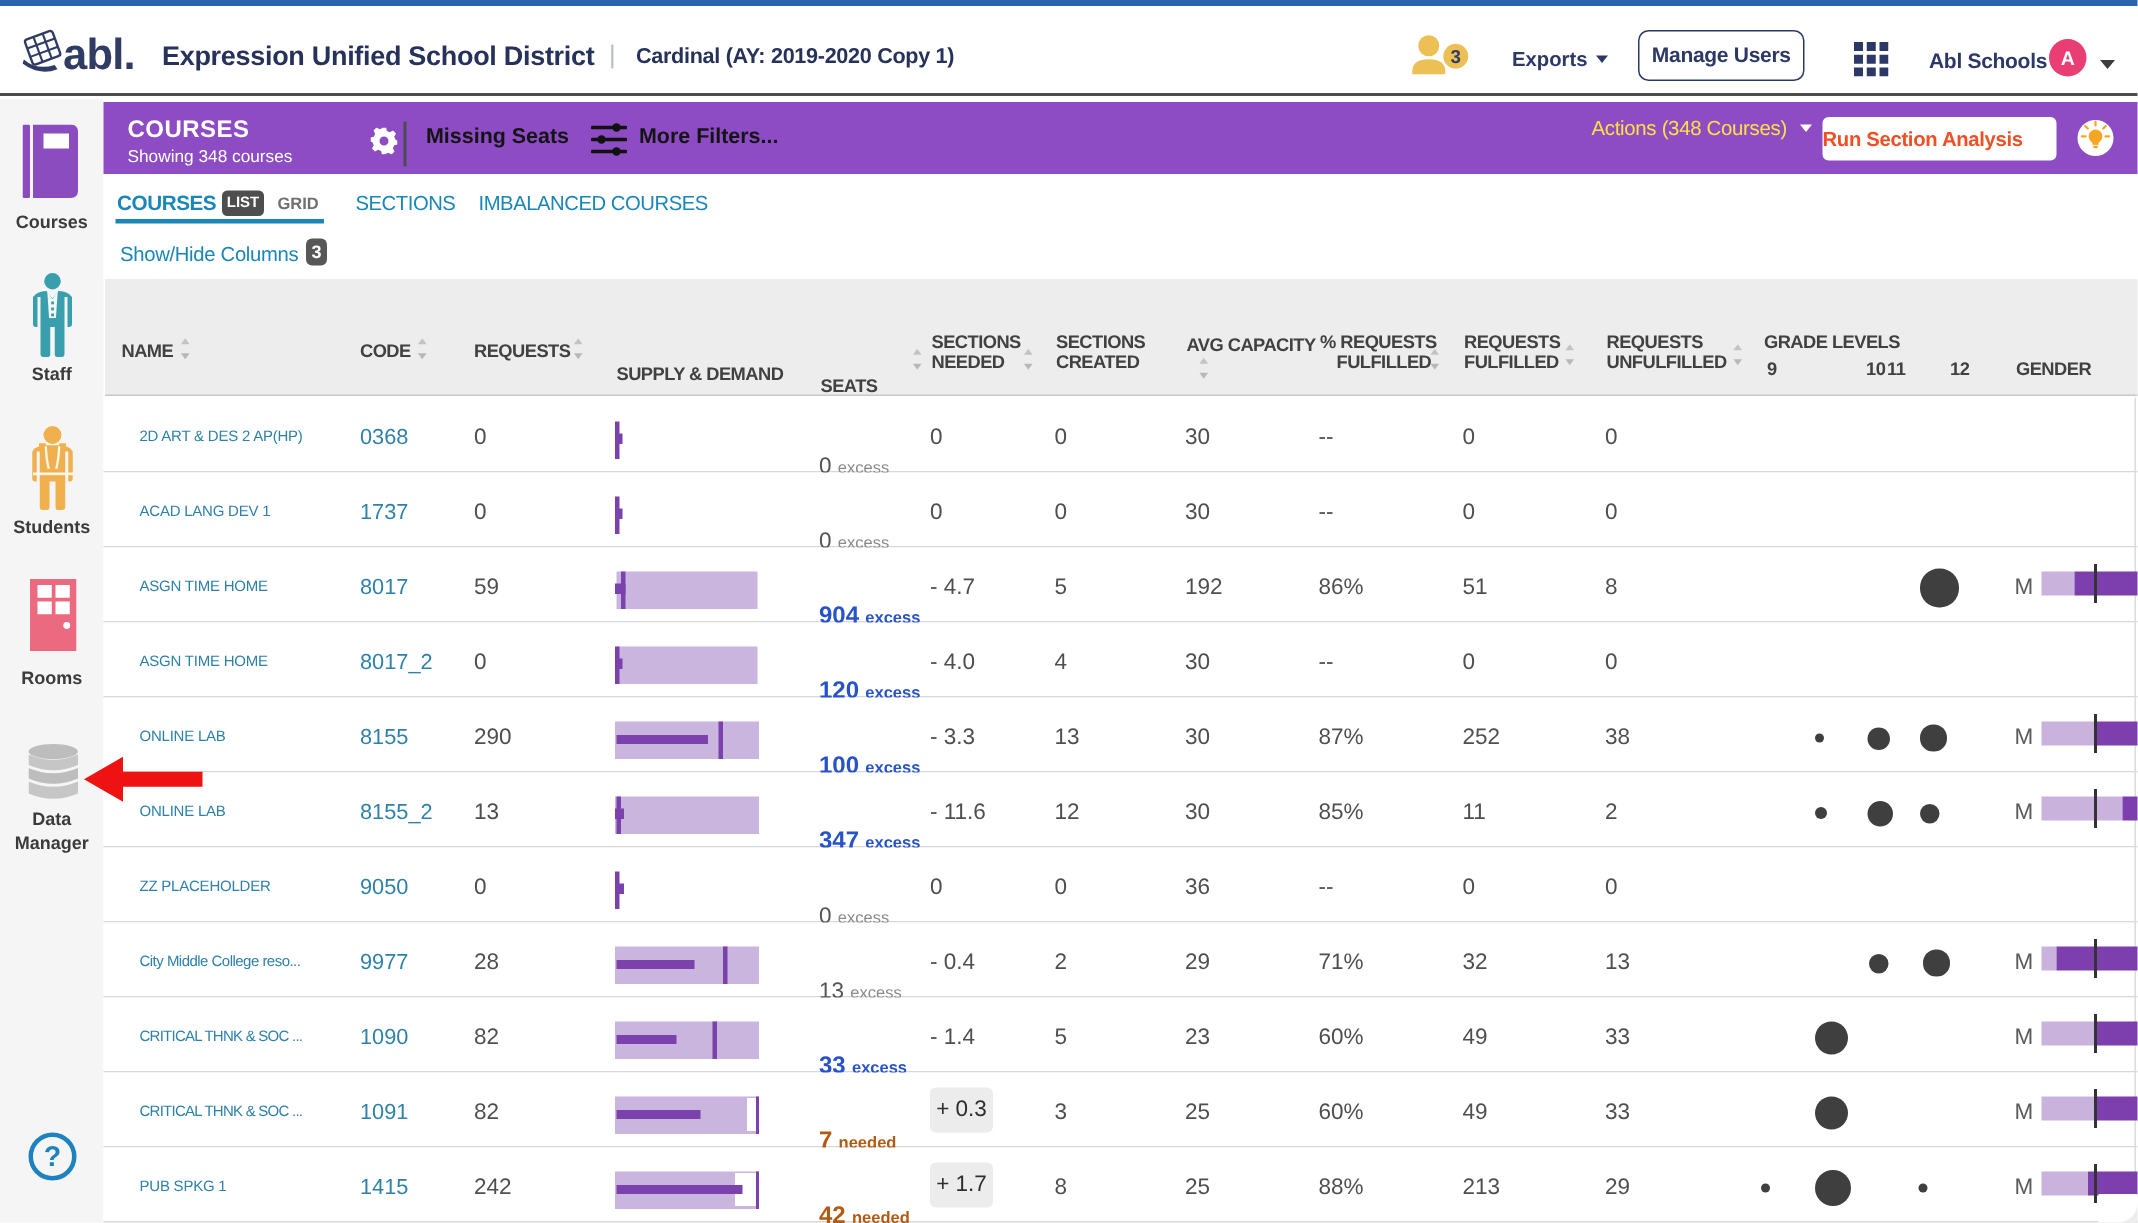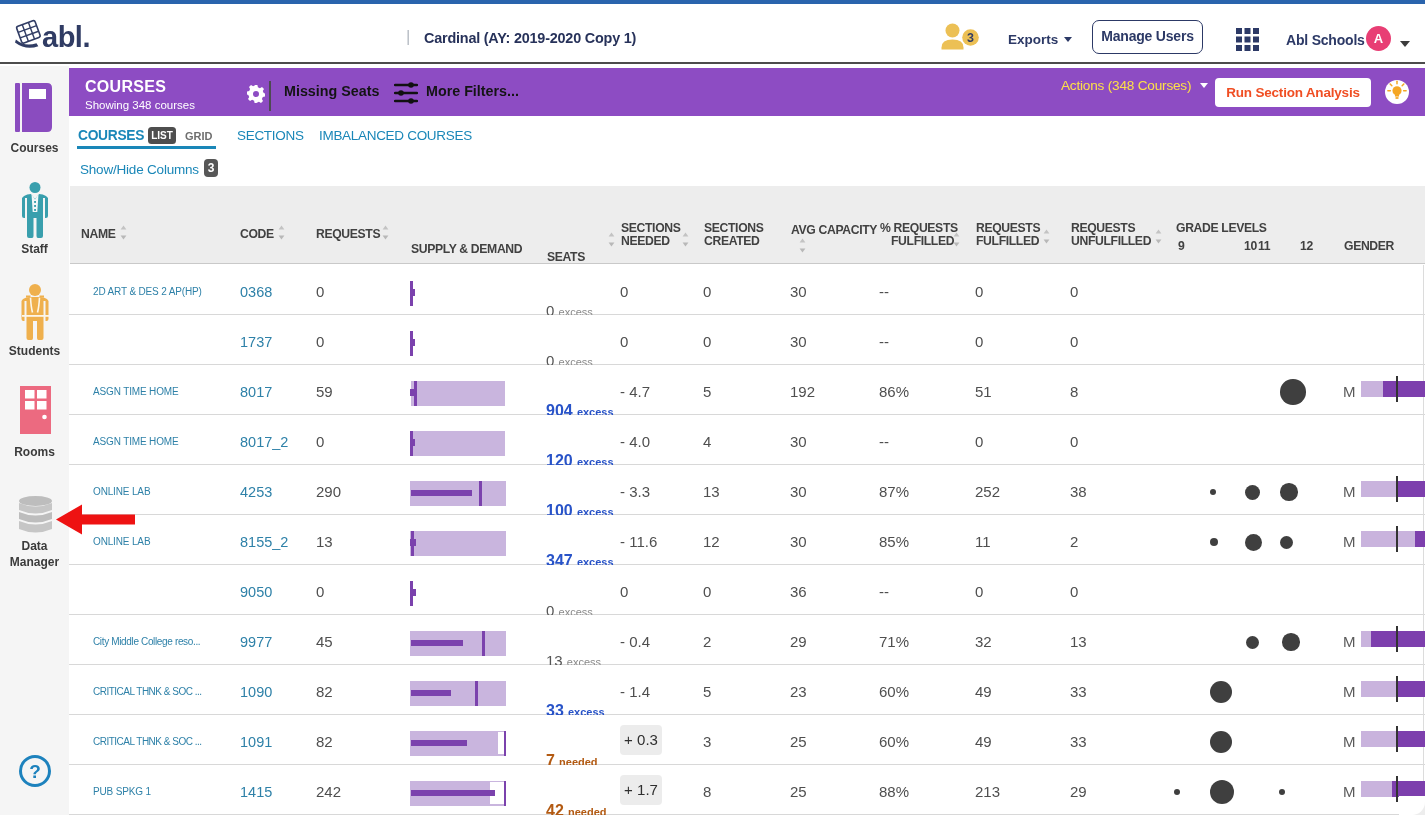--- a/index.html
+++ b/index.html
@@ -31,21 +31,21 @@
   
   #toolbar { position:absolute; left:69px; top:68px; width:1356px; height:48px; background:#8d4cc3; }
   #tbtitle { position:absolute; left:16px; top:10px; color:#fff; font-size:16px; font-weight:600; letter-spacing:0.3px;}
   #tbsub { position:absolute; left:16px; top:31px; color:#fff; font-size:11.5px; }
   #tbdivider { position:absolute; left:200px; top:13px; width:1.5px; height:30px; background:#4d4a52; }
   #missingseats { position:absolute; left:215px; top:14.5px; color:#141414; font-size:14.3px; font-weight:700; }
   #morefilters { position:absolute; left:357px; top:14.5px; color:#141414; font-size:14.3px; font-weight:700; }
   #actions { position:absolute; left:992px; top:10px; color:#fde047; font-size:13.6px; font-weight:400; letter-spacing:-0.2px; }
   #actions .caret { border-top-color:#fff; margin-left:5px; }
   #runbtn { position:absolute; left:1146px; top:9.5px; width:156px; height:29px; background:#fff;
-    border-radius:4px; color:#f04e23; font-size:13.5px; font-weight:700; text-align:center; line-height:29px; letter-spacing:-0.2px; }
+    border-radius:4px; color:#f04e23; font-size:13.5px; font-weight:700; text-align:left; line-height:29px; letter-spacing:-0.2px; }
   #bulb { position:absolute; left:1316px; top:12px; width:24px; height:24px; background:#fff; border-radius:50%; }
   
   #tabs { position:absolute; left:69px; top:116px; width:1356px; height:70px; background:#fff; }
   .tabteal { color:#1a87b8; font-size:13.5px; font-weight:400; letter-spacing:-0.3px; }
   #tabcourses { position:absolute; left:9px; top:12px; font-weight:700; font-size:13.8px; letter-spacing:-0.3px; }
   #listbadge { position:absolute; left:79px; top:11px; width:28px; height:17px; background:#4e4e4e;
     border-radius:3.5px; color:#fff; font-size:10px; font-weight:700; text-align:center; line-height:17px; }
   #gridlbl { position:absolute; left:116px; top:14px; color:#6f6f6f; font-size:11px; font-weight:700; }
   #tabunderline { position:absolute; left:8px; top:29.5px; width:139px; height:3px; background:#1a87b8; }
   #tabsections { position:absolute; left:168px; top:12px; }
@@ -101,20 +101,21 @@
     <g transform="rotate(-20 15 14)">
       <rect x="4" y="4" width="21" height="19" rx="2" fill="#fff" stroke="#303c64" stroke-width="1.7"></rect>
       <line x1="11" y1="4" x2="11" y2="23" stroke="#303c64" stroke-width="1.5"></line>
       <line x1="18" y1="4" x2="18" y2="23" stroke="#303c64" stroke-width="1.5"></line>
       <line x1="4" y1="10.3" x2="25" y2="10.3" stroke="#303c64" stroke-width="1.5"></line>
       <line x1="4" y1="16.6" x2="25" y2="16.6" stroke="#303c64" stroke-width="1.5"></line>
     </g>
     <path d="M1 22 Q10 30 23 26 L25 29 Q12 34 0 25 Z" fill="#303c64"></path>
   </svg>
   <div id="ablword">abl.</div>
+  <div id="distname">Expression Unified School District</div>
   <div id="pipe1">|</div>
   <div id="ayname">Cardinal (AY: 2019-2020 Copy 1)</div>
 
   <svg style="position:absolute; left:939px; top:19px;" width="42" height="28" viewBox="0 0 42 28">
     <circle cx="13.5" cy="7.5" r="7" fill="#ecc055"></circle>
     <path d="M2.5 24.5 Q2.5 16.5 13.5 16.5 Q24.5 16.5 24.5 24.5 L24.5 26.5 L2.5 26.5 Z" fill="#ecc055"></path>
     <circle cx="31.5" cy="14.5" r="8.3" fill="#ecc055"></circle>
     <text x="31.5" y="19" text-anchor="middle" font-size="12.5" font-weight="bold" fill="#303c64" font-family="Liberation Sans">3</text>
   </svg>
   <div id="exports">Exports <span class="caret" style="margin-left:2px;"></span></div>
@@ -305,20 +306,21 @@
       <div class="sdknob" style="left:340.8px;"></div>
   <div class="cell cseats"><span class="num-gray">0</span> <span class="lbl-gray">excess</span></div>
   <div class="cell csecn">0</div>
       <div class="cell csecc">0</div>
       <div class="cell cavg">30</div>
   <div class="cell cpct">--</div>
       <div class="cell creqf">0</div>
       <div class="cell crequ">0</div>
 </div>
 <div class="row" style="top:315px;">
+  <div class="cell cname">ACAD LANG DEV 1</div>
       <div class="cell ccode">1737</div>
   <div class="cell creq">0</div>
   <div class="sdtick" style="left:340.8px;"></div>
       <div class="sdknob" style="left:340.8px;"></div>
   <div class="cell cseats"><span class="num-gray">0</span> <span class="lbl-gray">excess</span></div>
   <div class="cell csecn">0</div>
       <div class="cell csecc">0</div>
       <div class="cell cavg">30</div>
   <div class="cell cpct">--</div>
       <div class="cell creqf">0</div>
@@ -354,21 +356,21 @@
   <div class="cell cseats"><span class="num-blue">120</span> <span class="lbl-blue">excess</span></div>
   <div class="cell csecn">- 4.0</div>
       <div class="cell csecc">4</div>
       <div class="cell cavg">30</div>
   <div class="cell cpct">--</div>
       <div class="cell creqf">0</div>
       <div class="cell crequ">0</div>
 </div>
 <div class="row" style="top:465px;">
   <div class="cell cname">ONLINE LAB</div>
-      <div class="cell ccode">4253</div>
+      <div class="cell ccode">8155</div>
   <div class="cell creq">290</div>
   <div class="sdbar" style="left:341px; width:96px;"></div>
   <div class="sdline" style="left:341.7px; width:61.3px;"></div>
   <div class="sdtick" style="left:410.2px;"></div>
   <div class="cell cseats"><span class="num-blue">100</span> <span class="lbl-blue">excess</span></div>
   <div class="cell csecn">- 3.3</div>
       <div class="cell csecc">13</div>
       <div class="cell cavg">30</div>
   <div class="cell cpct">87%</div>
       <div class="cell creqf">252</div>
@@ -397,36 +399,37 @@
       <div class="cell crequ">2</div>
   <div class="dot" style="left:1141px; top:23px; width:8px; height:8px;"></div>
   <div class="dot" style="left:1175.5px; top:18.5px; width:17px; height:17px;"></div>
   <div class="dot" style="left:1210.5px; top:20.5px; width:13px; height:13px;"></div>
   <div class="cell cm">M</div>
   <div class="gl" style="left:1292px; width:53.7px;"></div>
   <div class="gd" style="left:1345.7px; width:10.3px;"></div>
   <div class="gmark"></div>
 </div>
 <div class="row" style="top:565px;">
+  <div class="cell cname">ZZ PLACEHOLDER</div>
       <div class="cell ccode">9050</div>
   <div class="cell creq">0</div>
   <div class="sdtick" style="left:341px;"></div>
       <div class="sdknob" style="left:341px;"></div>
   <div class="cell cseats"><span class="num-gray">0</span> <span class="lbl-gray">excess</span></div>
   <div class="cell csecn">0</div>
       <div class="cell csecc">0</div>
       <div class="cell cavg">36</div>
   <div class="cell cpct">--</div>
       <div class="cell creqf">0</div>
       <div class="cell crequ">0</div>
 </div>
 <div class="row" style="top:615px;">
   <div class="cell cname" style="letter-spacing:-0.35px;">City Middle College reso...</div>
       <div class="cell ccode">9977</div>
-  <div class="cell creq">45</div>
+  <div class="cell creq">28</div>
   <div class="sdbar" style="left:341px; width:96px;"></div>
   <div class="sdline" style="left:341.7px; width:52.2px;"></div>
   <div class="sdtick" style="left:413.3px;"></div>
   <div class="cell cseats"><span class="num-gray">13</span> <span class="lbl-gray">excess</span></div>
   <div class="cell csecn">- 0.4</div>
       <div class="cell csecc">2</div>
       <div class="cell cavg">29</div>
   <div class="cell cpct">71%</div>
       <div class="cell creqf">32</div>
       <div class="cell crequ">13</div>

